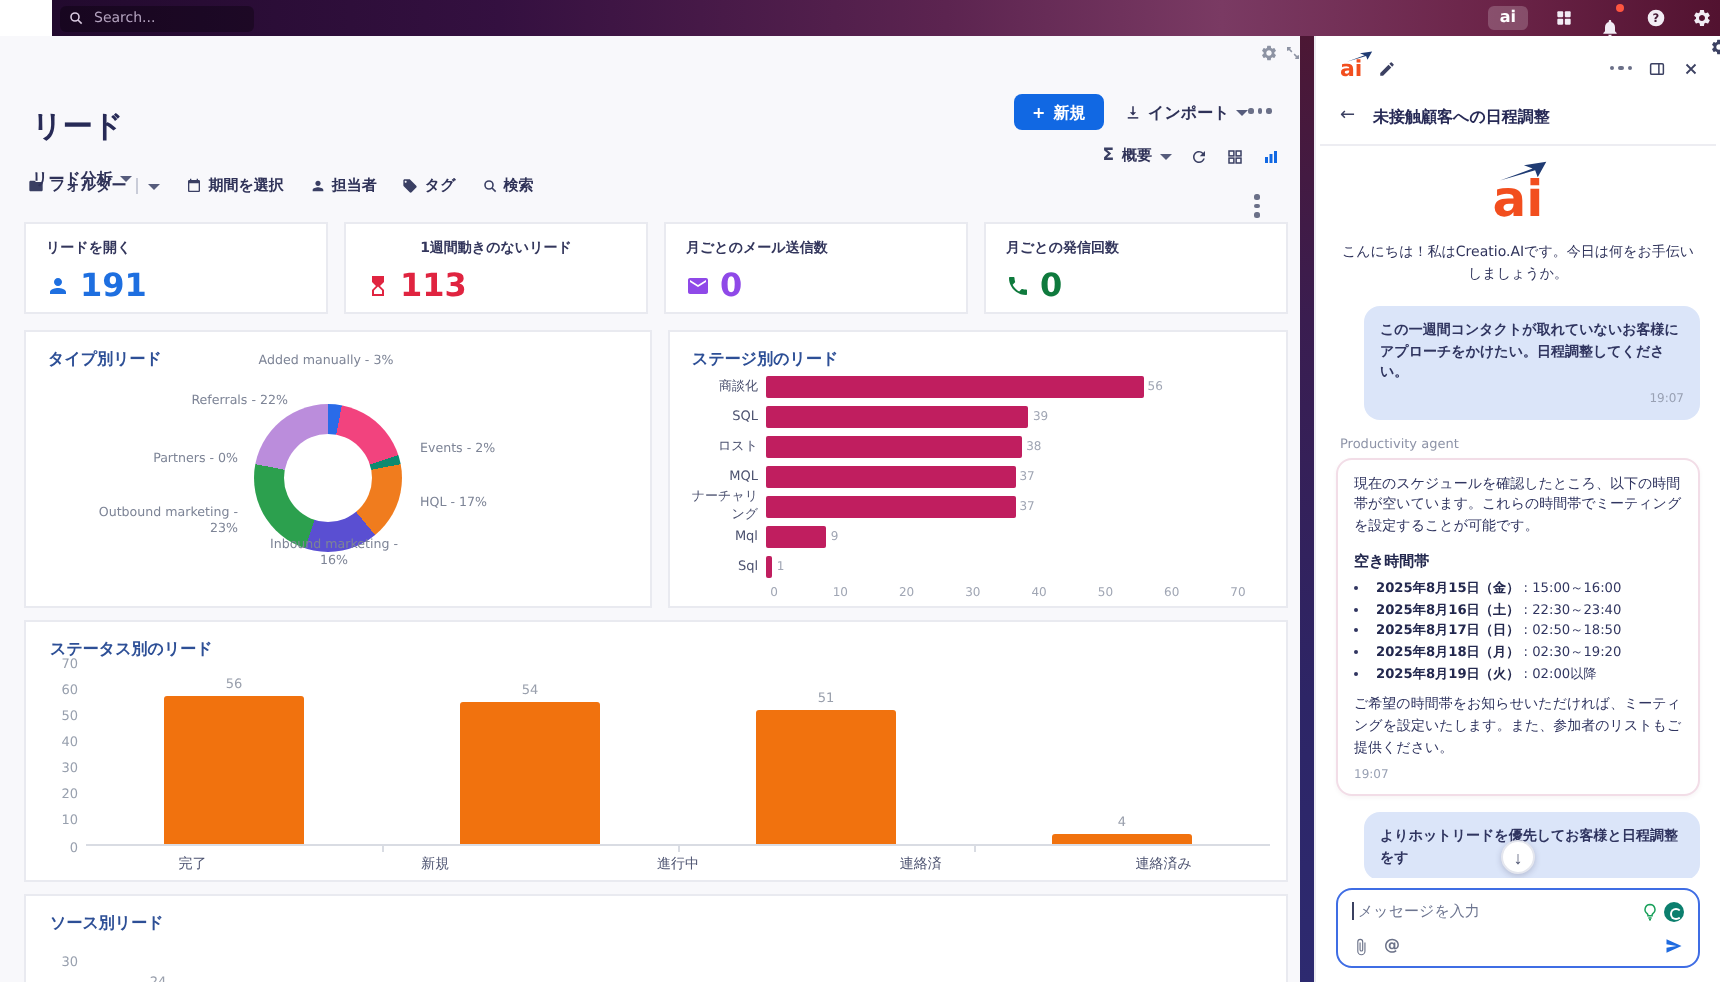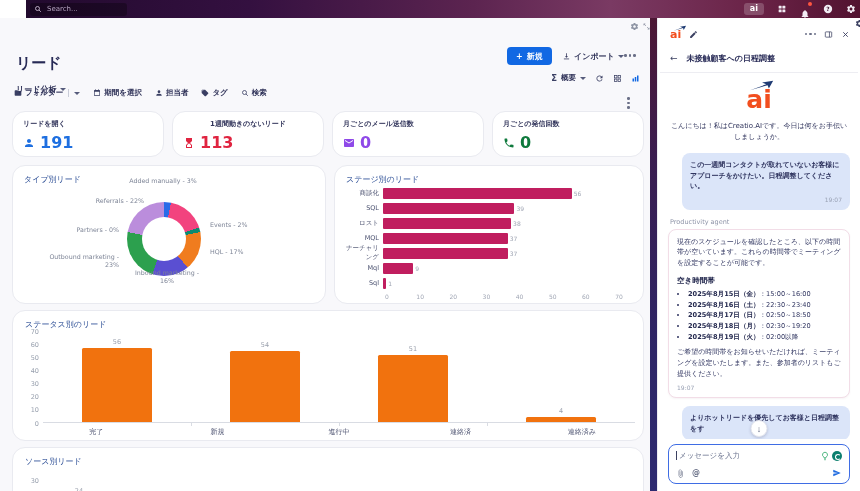--- a/index.html
+++ b/index.html
@@ -48,26 +48,26 @@
   .f-item .ic{width:8px;height:8px;color:#3a3f63;}
   .f-sep{width:1px;height:8px;background:#c9ccd8;margin:0 2px;}
   .views{position:absolute;right:10px;top:55px;display:flex;align-items:center;gap:9px;}
   .views .sig{font-size:8.5px;font-weight:600;color:#3a3f63;}
   .views .lbl{font-size:7.5px;font-weight:700;color:#2f3258;margin-left:-5px;text-align:right;}
   .views .ic{width:9px;height:9px;color:#3a3f63;cursor:pointer;}
   .views .active{color:#1168e3;}
   .section-row{position:absolute;left:16px;top:66px;display:flex;align-items:center;gap:4px;
     font-size:8px;font-weight:700;color:#2f3258;}
   .section-more{position:absolute;left:627px;top:79px;}
-  .card{position:absolute;background:#fff;border:1px solid #e9eaf0;border-radius:13px;}
+  .card{position:absolute;background:#fff;border:1px solid #e9eaf0;border-radius:0;}
   .kpi{height:46px;width:152px;padding:7px 10px 0;}
   .kpi .k-label{font-size:7px;font-weight:700;color:#33365c;}
   .kpi .k-val{display:flex;align-items:center;gap:5px;margin-top:4px;font-size:16px;font-weight:700;}
   .kpi .ic{width:12px;height:12px;}
-  .c-title{font-size:8px;font-weight:400;color:#2d4f96;}
+  .c-title{font-size:8px;font-weight:700;color:#2d4f96;}
   
   #donut-card{left:12px;top:147px;width:314px;height:139px;}
   #donut-card .c-title{position:absolute;left:11px;top:8px;}
   .donut{position:absolute;left:114px;top:36px;width:74px;height:74px;border-radius:50%;}
   .donut::after{content:"";position:absolute;left:15px;top:15px;width:44px;height:44px;border-radius:50%;background:#fff;}
   .d-label{position:absolute;font-size:6.3px;color:#7d8496;line-height:1.3;}
   
   #stage-card{left:334px;top:147px;width:310px;height:139px;}
   #stage-card .c-title{position:absolute;left:11px;top:8px;}
   .hrow{position:absolute;left:8px;right:24px;height:12px;display:flex;align-items:center;}

